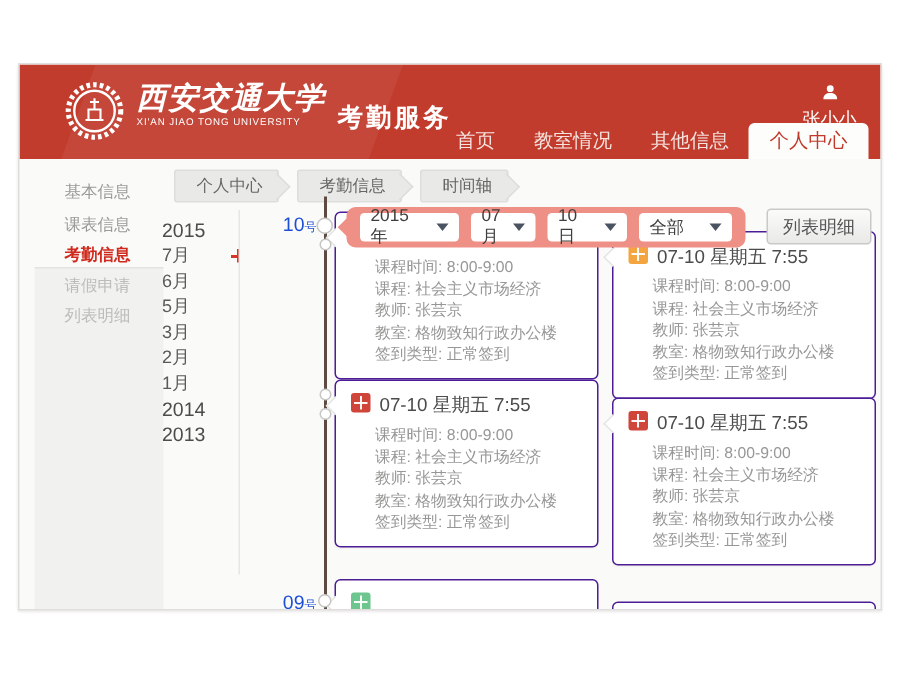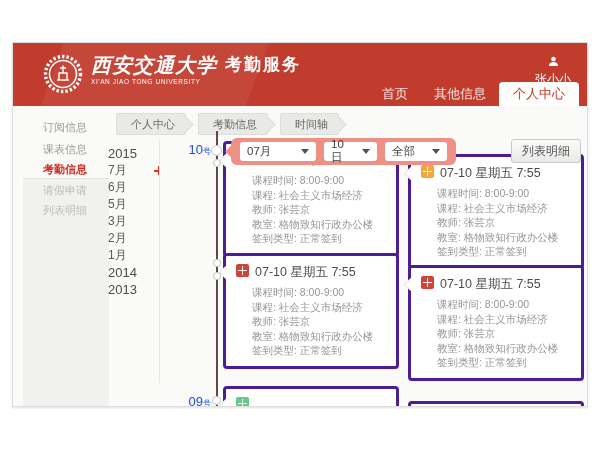--- a/index.html
+++ b/index.html
@@ -7,21 +7,21 @@
   #app{position:absolute;left:12px;top:42px;width:576px;height:365px;background:#fafaf9;
        border:1px solid #e0dedc;box-sizing:border-box;overflow:hidden;box-shadow:0 1px 2px rgba(0,0,0,.12);}
 
   
   .hdr{position:absolute;left:0;top:0;width:100%;height:63px;background:#c23c2d;overflow:hidden;}
   .band{position:absolute;left:38px;top:-10px;width:205px;height:90px;background:rgba(255,255,255,.06);transform:skewX(-20deg);}
   .logo{position:absolute;left:30px;top:11px;width:40px;height:40px;}
   .uni{position:absolute;left:78px;top:10px;color:#fff;}
   .uni-cn{font-family:"DejaVu Serif",serif;font-style:italic;font-weight:bold;font-size:20px;letter-spacing:1px;line-height:24px;}
   .uni-en{font-size:6.5px;letter-spacing:.6px;margin-top:1px;}
-  .svc{position:absolute;left:212px;top:10px;color:#fff;font-size:17px;font-weight:bold;letter-spacing:2px;}
+  .svc{position:absolute;left:212px;top:24px;color:#fff;font-size:17px;font-weight:bold;letter-spacing:2px;}
   .usr{position:absolute;right:16px;top:13px;color:#fff;font-size:12px;display:flex;align-items:center;gap:4px;cursor:pointer;flex-direction:column;}
   .nav{position:absolute;right:8px;bottom:0;display:flex;align-items:center;}
   .nav-item{color:#f6e3e0;font-size:13px;padding:0 13px;line-height:24px;cursor:pointer;}
   .nav-item.active{background:#fdfdfc;color:#c0392b;border-radius:4px 4px 0 0;padding:0 14px;}
 
   
   .side-item{position:absolute;left:30px;font-size:11px;color:#9a9a98;cursor:pointer;white-space:nowrap;}
   .side-item.active{color:#cf2a1d;font-weight:bold;}
   .side-lower{position:absolute;left:10px;top:135px;width:86px;height:230px;background:#f1f1ef;border-top:1px solid #e3e3e1;}
   .side-item.muted{color:#bcbcba;}
@@ -50,21 +50,21 @@
           display:flex;align-items:center;gap:8px;padding:0 9px;z-index:6;}
   .filter::before{content:"";position:absolute;left:-4px;top:9px;width:9px;height:9px;background:#ef9087;transform:rotate(45deg);}
   .dd{background:#fff;border-radius:3px;height:19px;display:flex;align-items:center;justify-content:space-between;
       padding:0 7px;font-size:11.5px;color:#3e3e3c;cursor:pointer;box-sizing:border-box;}
   .caret{width:0;height:0;border-left:4px solid transparent;border-right:4px solid transparent;border-top:5px solid #4a5361;margin-left:7px;}
   .listbtn{position:absolute;left:498px;top:96px;width:70px;height:24px;z-index:6;box-sizing:border-box;
            background:linear-gradient(#fbfbfa,#e9e9e7);border:1px solid #c9c9c7;border-radius:3px;
            font-size:12px;color:#555;text-align:center;line-height:22px;cursor:pointer;}
 
   
-  .card{position:absolute;width:176px;background:#fff;border:3px solid #4c1d95;border-radius:4px;
+  .card{position:absolute;width:176px;background:#fff;border:1px solid #4c1d95;border-radius:4px;
         box-sizing:border-box;box-shadow:0 1px 1px rgba(0,0,0,.04);z-index:2;cursor:pointer;}
   .card .arrow{position:absolute;left:-5px;top:12px;width:8px;height:8px;background:#fff;
         border-left:1px solid #e4e4e2;border-bottom:1px solid #e4e4e2;transform:rotate(45deg);}
   .chead{display:flex;align-items:flex-start;gap:6px;padding:8px 10px 3px 10px;}
   .stamp{width:13px;height:13px;border-radius:2px;position:relative;flex:none;}
   .stamp::after{content:"";position:absolute;left:2px;top:2px;right:2px;bottom:2px;
      background:linear-gradient(to right,transparent 44%,rgba(255,255,255,.95) 44%,rgba(255,255,255,.95) 58%,transparent 58%),
                 linear-gradient(to bottom,transparent 44%,rgba(255,255,255,.95) 44%,rgba(255,255,255,.95) 58%,transparent 58%);}
   .cdate{font-size:12.5px;color:#4c4c4a;}
   .frow{font-size:10.5px;color:#979795;line-height:14.6px;padding-left:26px;white-space:nowrap;}
@@ -91,27 +91,28 @@
     <div class="usr">
       <svg width="11" height="11" viewBox="0 0 12 12">
         <circle cx="6" cy="3.4" r="2.5" fill="#fff"></circle>
             <path d="M1 11 c0-3 2.2-4.4 5-4.4 s5 1.4 5 4.4 z" fill="#fff"></path>
       </svg>
       <span>张小小</span>
       <span>学生</span>
     </div>
     <div class="nav">
       <div class="nav-item">首页</div>
+      <div class="nav-item">教室情况</div>
       <div class="nav-item">其他信息</div>
       <div class="nav-item active">个人中心</div>
     </div>
   </div>
 
   <div class="side-lower"></div>
-  <div class="side-item" style="top:77px">订阅信息</div>
+  <div class="side-item" style="top:77px">基本信息</div>
   <div class="side-item" style="top:99px">课表信息</div>
   <div class="side-item active" style="top:119px">考勤信息</div>
   <div class="side-item muted" style="top:140px">请假申请</div>
   <div class="side-item muted" style="top:160px">列表明细</div>
 
   <div class="crumbs">
     <div class="crumb">个人中心</div>
     <div class="crumb">考勤信息</div>
     <div class="crumb">时间轴</div>
   </div>
@@ -133,21 +134,25 @@
   <div class="day" style="top:351px"><span>09</span><small>号</small></div>
 
   <div class="tl-line"></div>
   <div class="dot" style="left:198px;top:102px;width:11px;height:11px;z-index:3"></div>
   <div class="dot" style="left:199.5px;top:116px;width:8px;height:8px;z-index:3"></div>
   <div class="dot" style="left:199.5px;top:216px;width:8px;height:8px;z-index:3"></div>
   <div class="dot" style="left:199.5px;top:229px;width:8px;height:8px;z-index:3"></div>
   <div class="dot" style="left:199px;top:353px;width:9px;height:9px;z-index:3"></div>
 
   <div class="filter">
-    <div class="dd" style="width:76px">
+    <div class="dd" style="width:66px">
+          <span>2015年</span>
+          <span class="caret"></span>
+        </div>
+    <div class="dd" style="width:43px">
           <span>07月</span>
           <span class="caret"></span>
         </div>
     <div class="dd" style="width:53px">
           <span>10日</span>
           <span class="caret"></span>
         </div>
     <div class="dd" style="width:62px">
           <span>全部</span>
           <span class="caret"></span>

